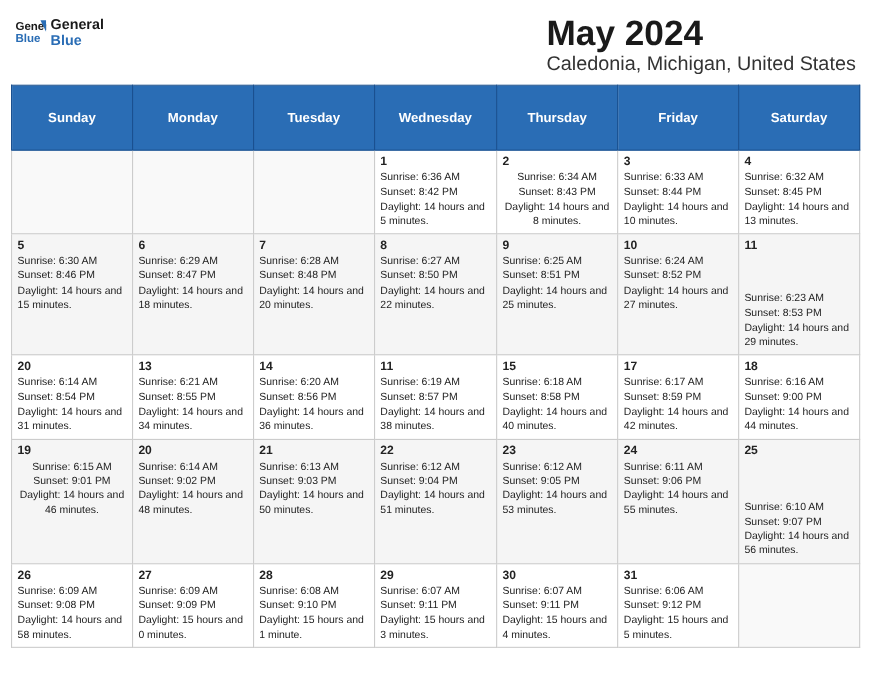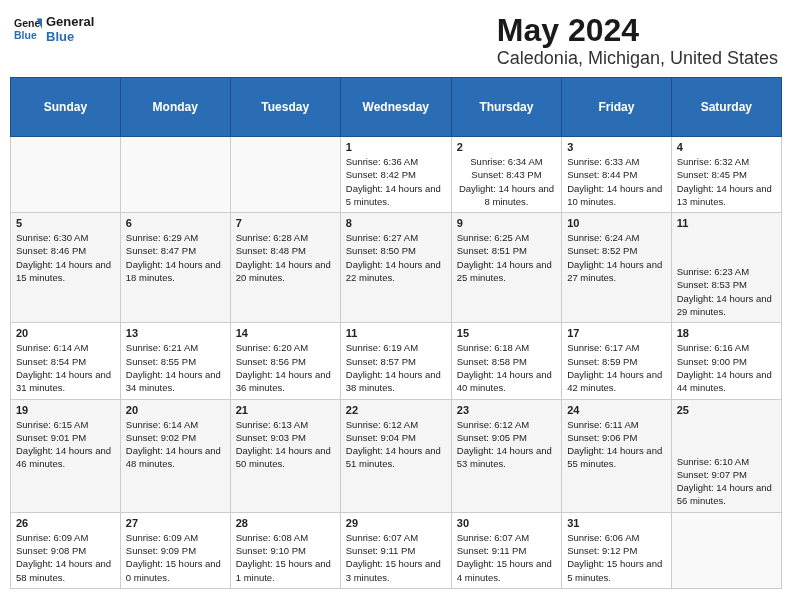--- a/index.html
+++ b/index.html
@@ -232,21 +232,21 @@
         <td>
           <span class="day-num">18</span>
           <div class="day-info" style="white-space: pre-line;">Sunrise: 6:16 AM
 Sunset: 9:00 PM
 Daylight: 14 hours and 44 minutes.</div>
         </td>
       </tr>
       <tr>
         <td>
           <span class="day-num">19</span>
-          <div class="day-info" style="white-space: pre-line;">Sunrise: 6:15 AM
+          <div class="day-info" style="white-space: pre-line; text-align: center;">Sunrise: 6:15 AM
 Sunset: 9:01 PM
 Daylight: 14 hours and 46 minutes.</div>
         </td>
         <td>
           <span class="day-num">20</span>
           <div class="day-info" style="white-space: pre-line;">Sunrise: 6:14 AM
 Sunset: 9:02 PM
 Daylight: 14 hours and 48 minutes.</div>
         </td>
         <td>

